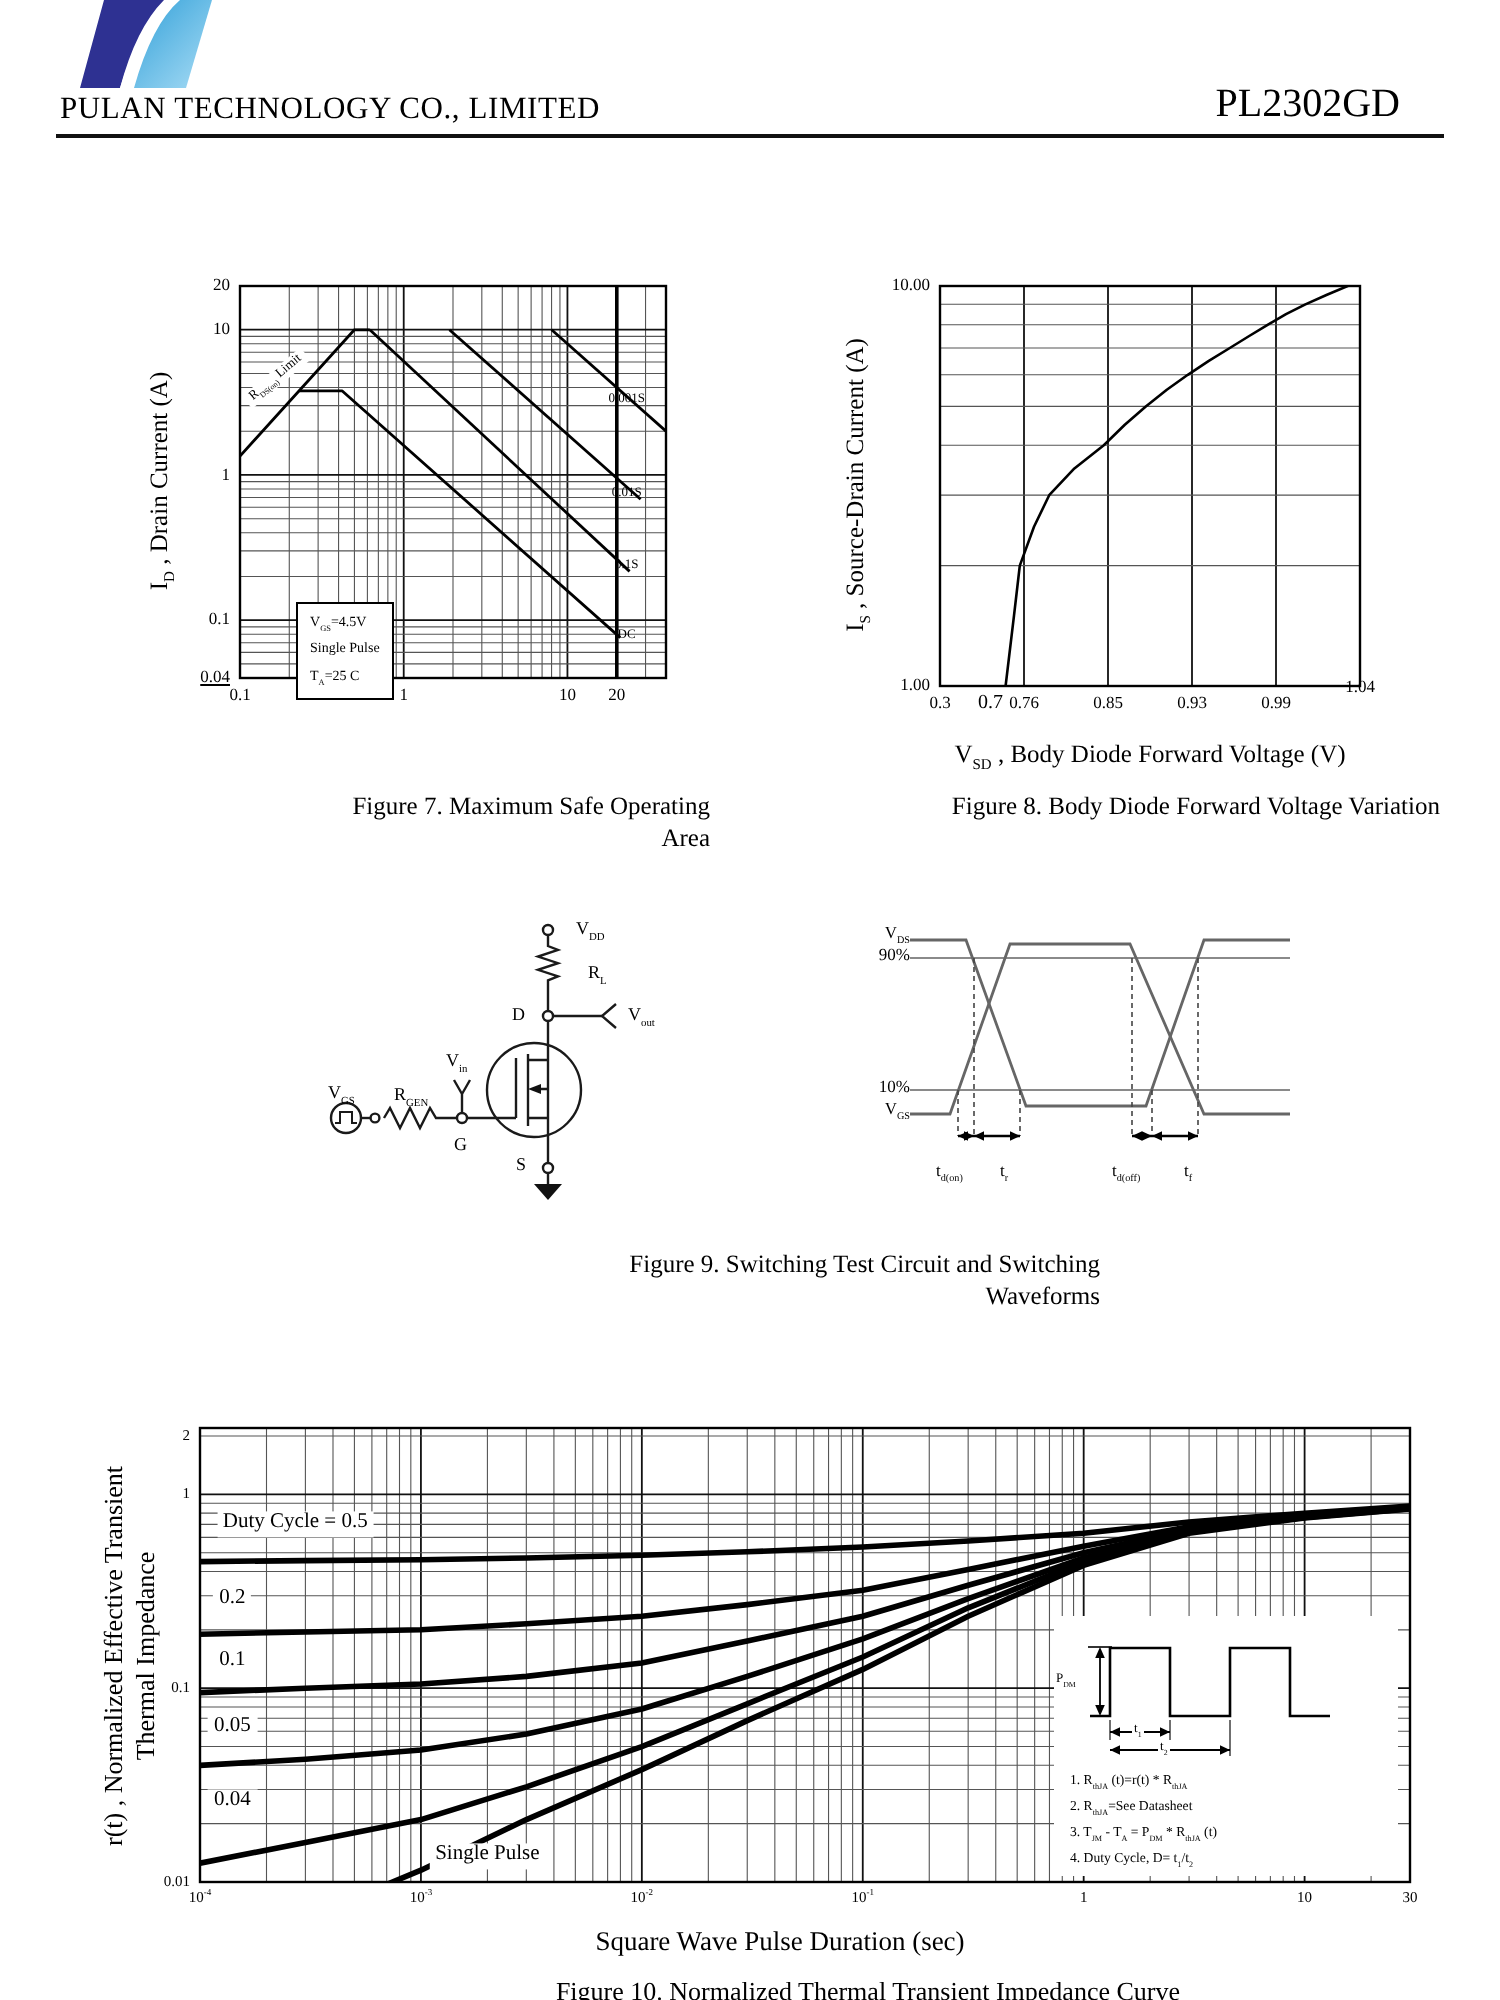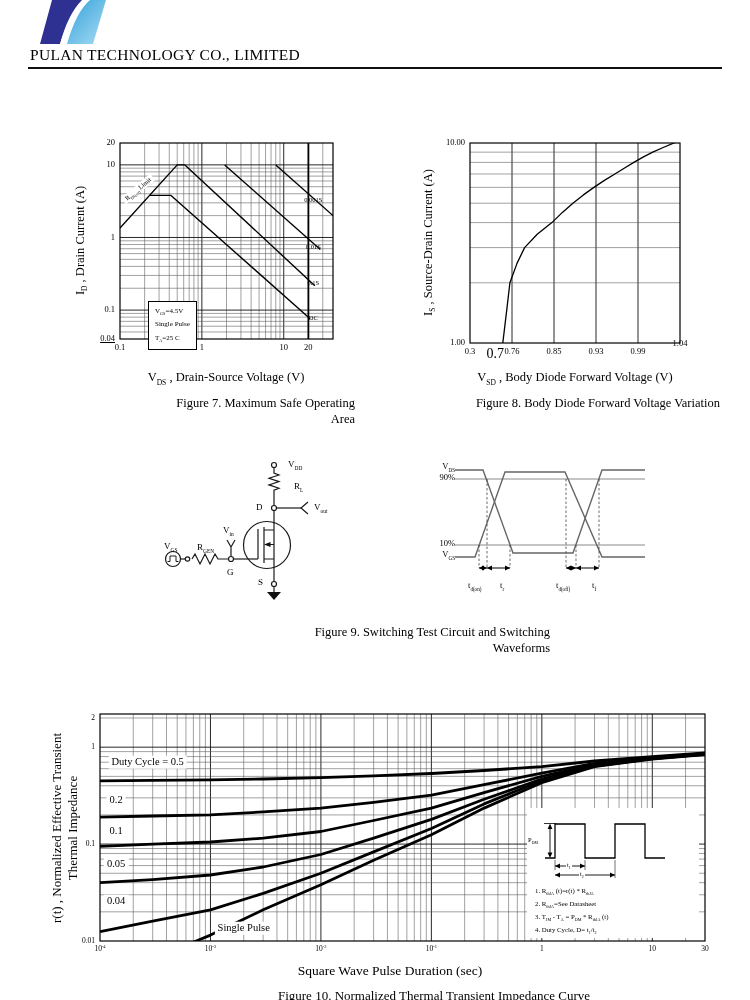--- a/index.html
+++ b/index.html
@@ -33,20 +33,21 @@
       <linearGradient id="lb" x1="0" y1="0" x2="1" y2="1">
         <stop offset="0" stop-color="#2f9fd8"></stop>
           <stop offset="1" stop-color="#a8dcf5"></stop>
       </linearGradient>
     </defs>
     <path d="M10,44 L22,0 H52 Q38,14 30,44 Z" fill="#2e3192"></path>
     <path d="M34,44 Q45,10 58,0 H76 L63,44 Z" fill="url(#lb)"></path>
     <path d="M30,44 Q40,12 54,0 L60,0 Q46,12 37,44 Z" fill="#ffffff"></path>
   </svg>
   <div class="abs" style="left:30px;top:46px;font-size:15.5px;letter-spacing:0.3px">PULAN TECHNOLOGY CO., LIMITED</div>
+  <div class="abs" style="left:500px;top:41px;width:200px;text-align:right;font-size:20px">PL2302GD</div>
   <div class="abs" style="left:28px;top:67px;width:694px;height:2px;background:#111"></div>
 
   <div class="chart" id="chart-soa" style="left:120px;top:143px;width:213px;height:196px">
       <svg width="213" height="196">
         <g>
           <line x1="24.64" y1="0" x2="24.64" y2="196" stroke="#555" stroke-width="0.55"></line>
           <line x1="39.06" y1="0" x2="39.06" y2="196" stroke="#555" stroke-width="0.55"></line>
           <line x1="49.28" y1="0" x2="49.28" y2="196" stroke="#555" stroke-width="0.55"></line>
           <line x1="57.22" y1="0" x2="57.22" y2="196" stroke="#555" stroke-width="0.55"></line>
           <line x1="63.70" y1="0" x2="63.70" y2="196" stroke="#555" stroke-width="0.55"></line>
@@ -113,21 +114,20 @@
       <div class="tick ytick" style="left: -43px; top: 162.426px; width: 38px; font-size: 8.5px;">0.1</div>
       <div class="tick ytick" style="left: -43px; top: 191.325px; width: 38px; font-size: 8.5px; text-decoration: underline;">0.04</div>
       <div class="ann" style="left: 193.327px; top: 56.8265px; font-size: 6.5px; transform: translate(-50%, -50%) rotate(0deg);">0.001S</div>
       <div class="ann" style="left: 193.327px; top: 103.978px; font-size: 6.5px; transform: translate(-50%, -50%) rotate(0deg);">0.01S</div>
       <div class="ann" style="left: 193.327px; top: 140.154px; font-size: 6.5px; transform: translate(-50%, -50%) rotate(0deg);">0.1S</div>
       <div class="ann" style="left: 193.327px; top: 175.345px; font-size: 6.5px; transform: translate(-50%, -50%) rotate(0deg);">DC</div>
       <div class="ann annbg" style="left: 17.8028px; top: 46.3515px; font-size: 6.5px; transform: translate(-50%, -50%) rotate(-40deg);">R<sub>DS(on)</sub> Limit</div>
       <div class="ann annbox" style="left: 28.0301px; top: 157.637px; font-size: 7px;">V<sub>GS</sub>=4.5V<br>Single Pulse<br>T<sub>A</sub>=25 C</div>
     </div>
   <div class="axis-label" style="left:-20px;top:233px;width:200px;transform:rotate(-90deg)">I<sub>D</sub> , Drain Current (A)</div>
-  <div class="axis-label" style="left:96px;top:370px;width:260px">V<sub>DS</sub> , Drain-Source Voltage (V)</div>
   <div class="caption" style="left:95px;top:396px;width:260px">Figure 7. Maximum Safe Operating</div>
   <div class="caption" style="left:95px;top:412px;width:260px">Area</div>
 
   <div class="chart" id="chart-diode" style="left:470px;top:143px;width:210px;height:200px">
       <svg width="210" height="200">
         <g>
           <line x1="42.00" y1="0" x2="42.00" y2="200" stroke="#111" stroke-width="0.9"></line>
           <line x1="84.00" y1="0" x2="84.00" y2="200" stroke="#111" stroke-width="0.9"></line>
           <line x1="126.00" y1="0" x2="126.00" y2="200" stroke="#111" stroke-width="0.9"></line>
           <line x1="168.00" y1="0" x2="168.00" y2="200" stroke="#111" stroke-width="0.9"></line>
@@ -142,21 +142,21 @@
         </g>
         <defs>
           <clipPath id="cp1">
             <rect x="0" y="0" width="210" height="200"></rect>
           </clipPath>
         </defs>
         <path d="M32.8,200.0 L37.0,164.8 L39.9,139.8 L47.0,120.4 L54.6,104.6 L67.2,91.2 L81.9,79.6 L92.4,69.4 L102.9,60.2 L113.4,51.9 L123.9,44.4 L134.4,37.4 L144.9,31.0 L154.6,25.0 L163.8,19.4 L173.0,14.1 L182.7,9.2 L193.2,4.5 L207.9,-1.7" fill="none" stroke="#000" stroke-width="1.3" stroke-linejoin="round" clip-path="url(#cp1)"></path>
         <rect x="0" y="0" width="210" height="200" fill="none" stroke="#000" stroke-width="1.2"></rect>
       </svg>
       <div class="tick" style="left: -20px; top: 204px; width: 40px; font-size: 8.5px;">0.3</div>
-      <div class="tick" style="left: 5.2px; top: 204px; width: 40px; font-size: 14px;">0.7</div>
+      <div class="tick" style="left: 5.2px; top: 204px; width: 40px; font-size: 10px;">0.7</div>
       <div class="tick" style="left: 22px; top: 204px; width: 40px; font-size: 8.5px;">0.76</div>
       <div class="tick" style="left: 64px; top: 204px; width: 40px; font-size: 8.5px;">0.85</div>
       <div class="tick" style="left: 106px; top: 204px; width: 40px; font-size: 8.5px;">0.93</div>
       <div class="tick" style="left: 148px; top: 204px; width: 40px; font-size: 8.5px;">0.99</div>
       <div class="tick" style="left: 190px; top: 196px; width: 40px; font-size: 8.5px;">1.04</div>
       <div class="tick ytick" style="left: -43px; top: -4.675px; width: 38px; font-size: 8.5px;">10.00</div>
       <div class="tick ytick" style="left: -43px; top: 195.325px; width: 38px; font-size: 8.5px;">1.00</div>
     </div>
   <div class="axis-label" style="left:318px;top:235px;width:220px;transform:rotate(-90deg)">I<sub>S</sub> , Source-Drain Current (A)</div>
   <div class="axis-label" style="left:435px;top:370px;width:280px">V<sub>SD</sub> , Body Diode Forward Voltage (V)</div>

